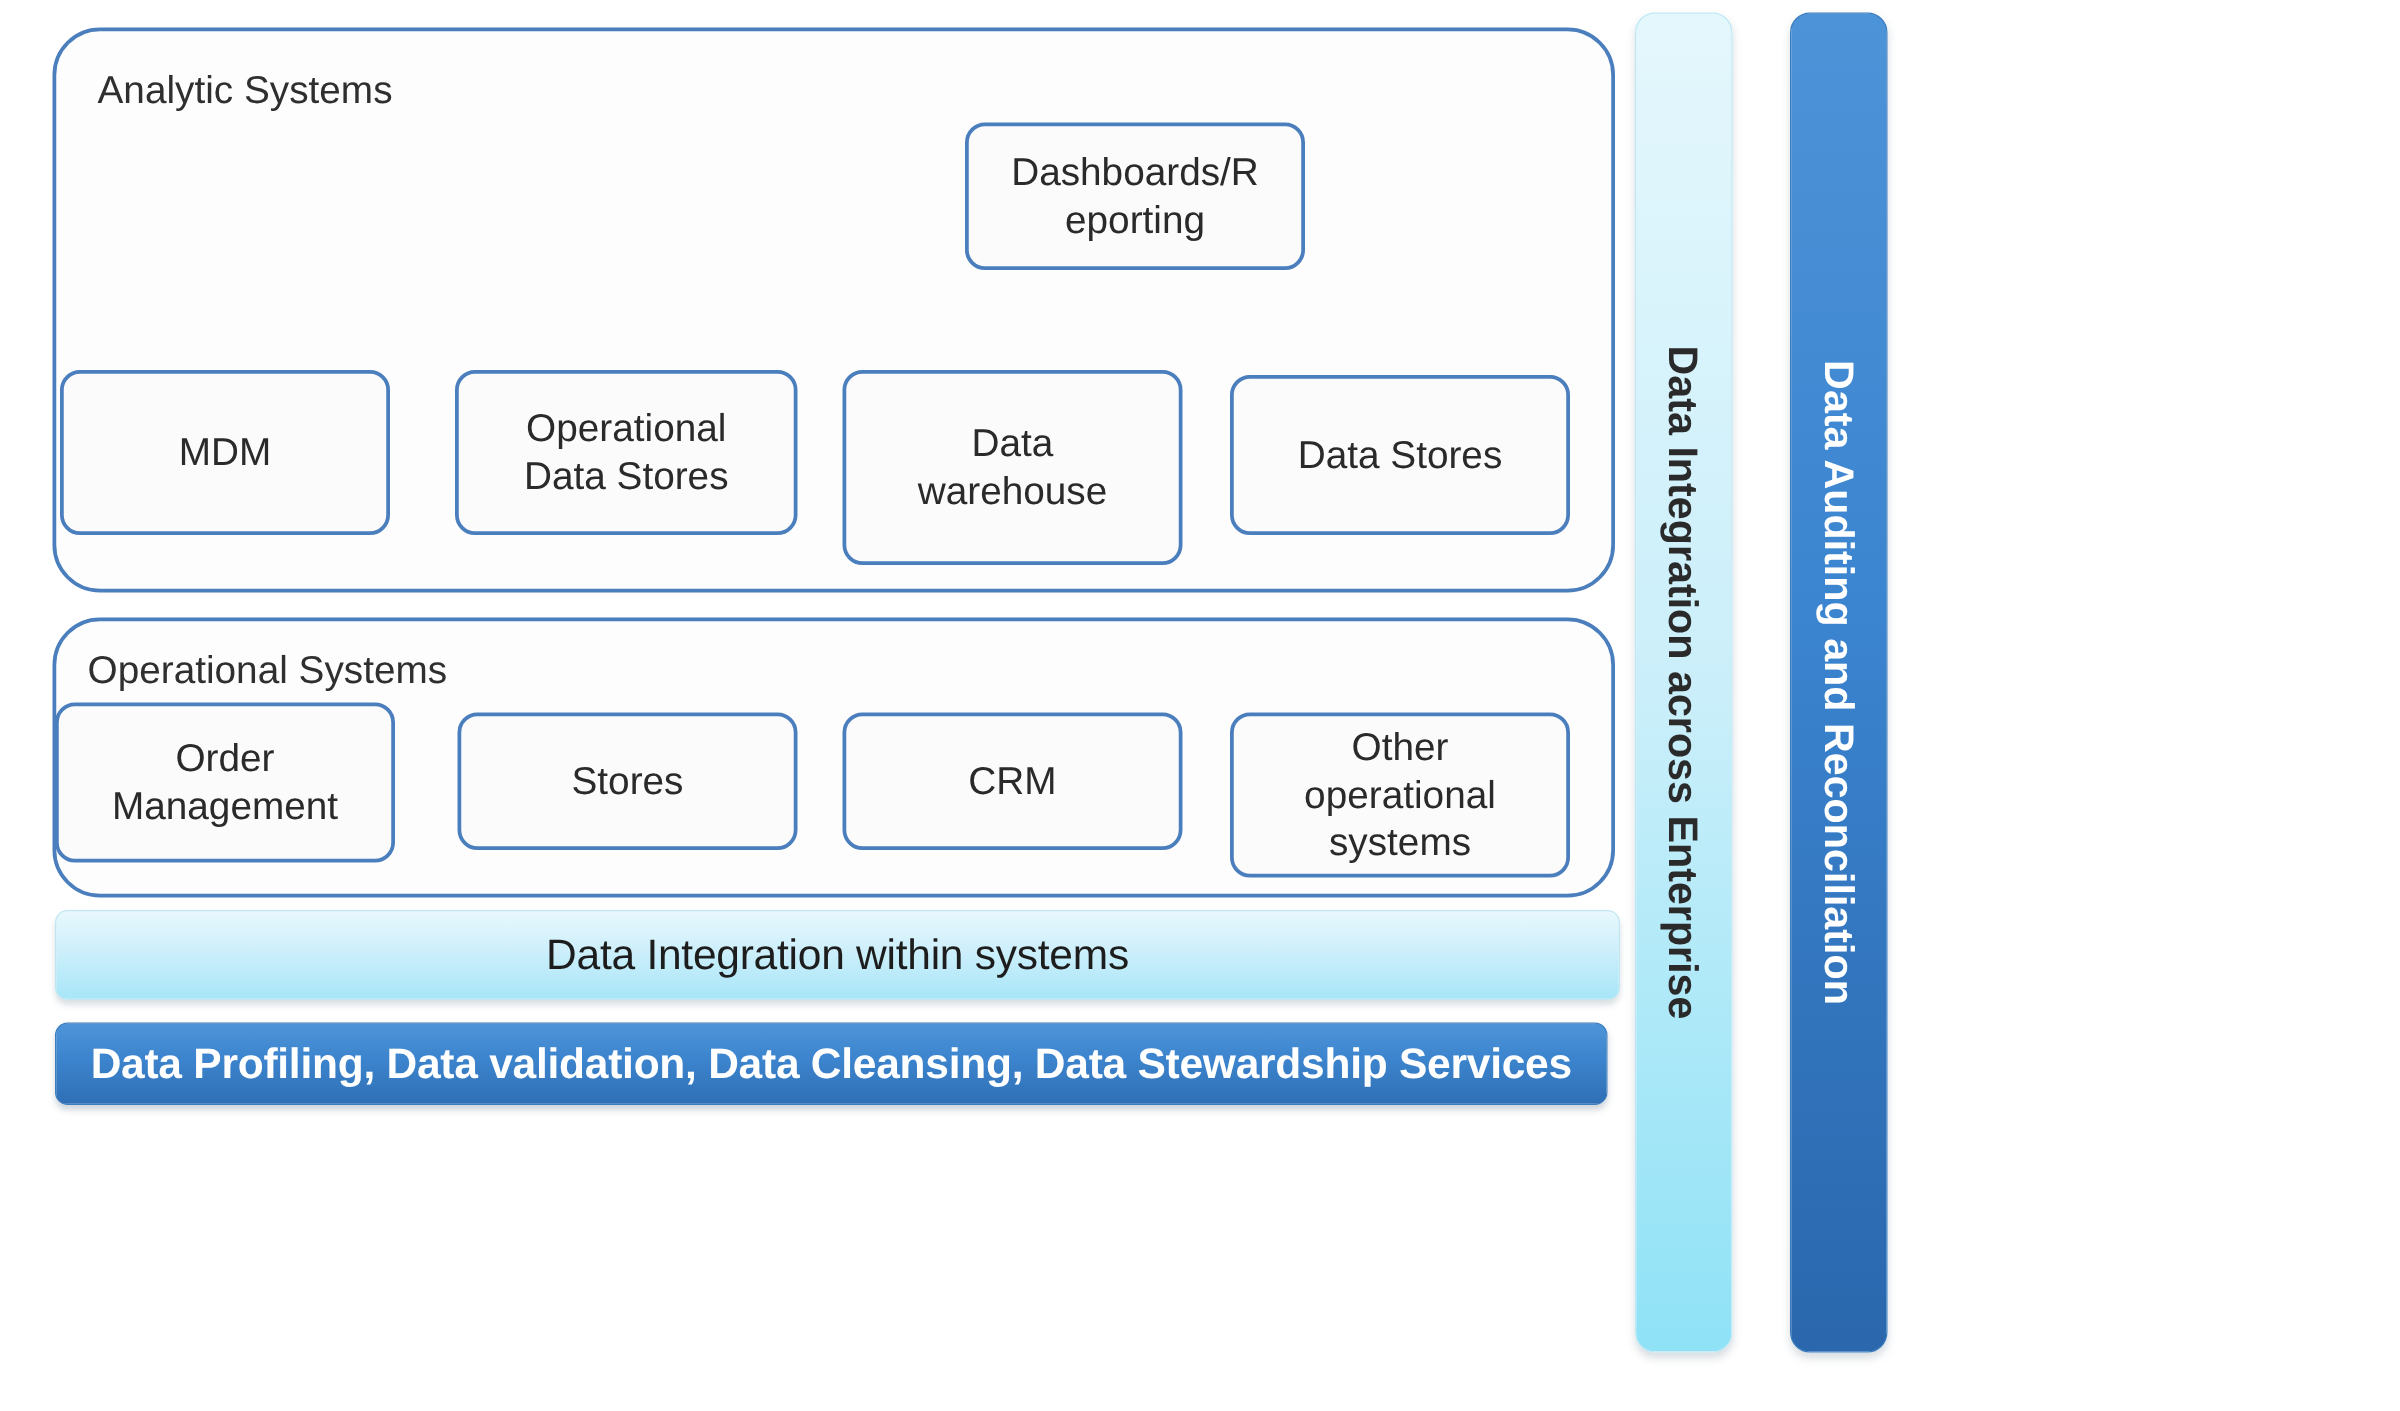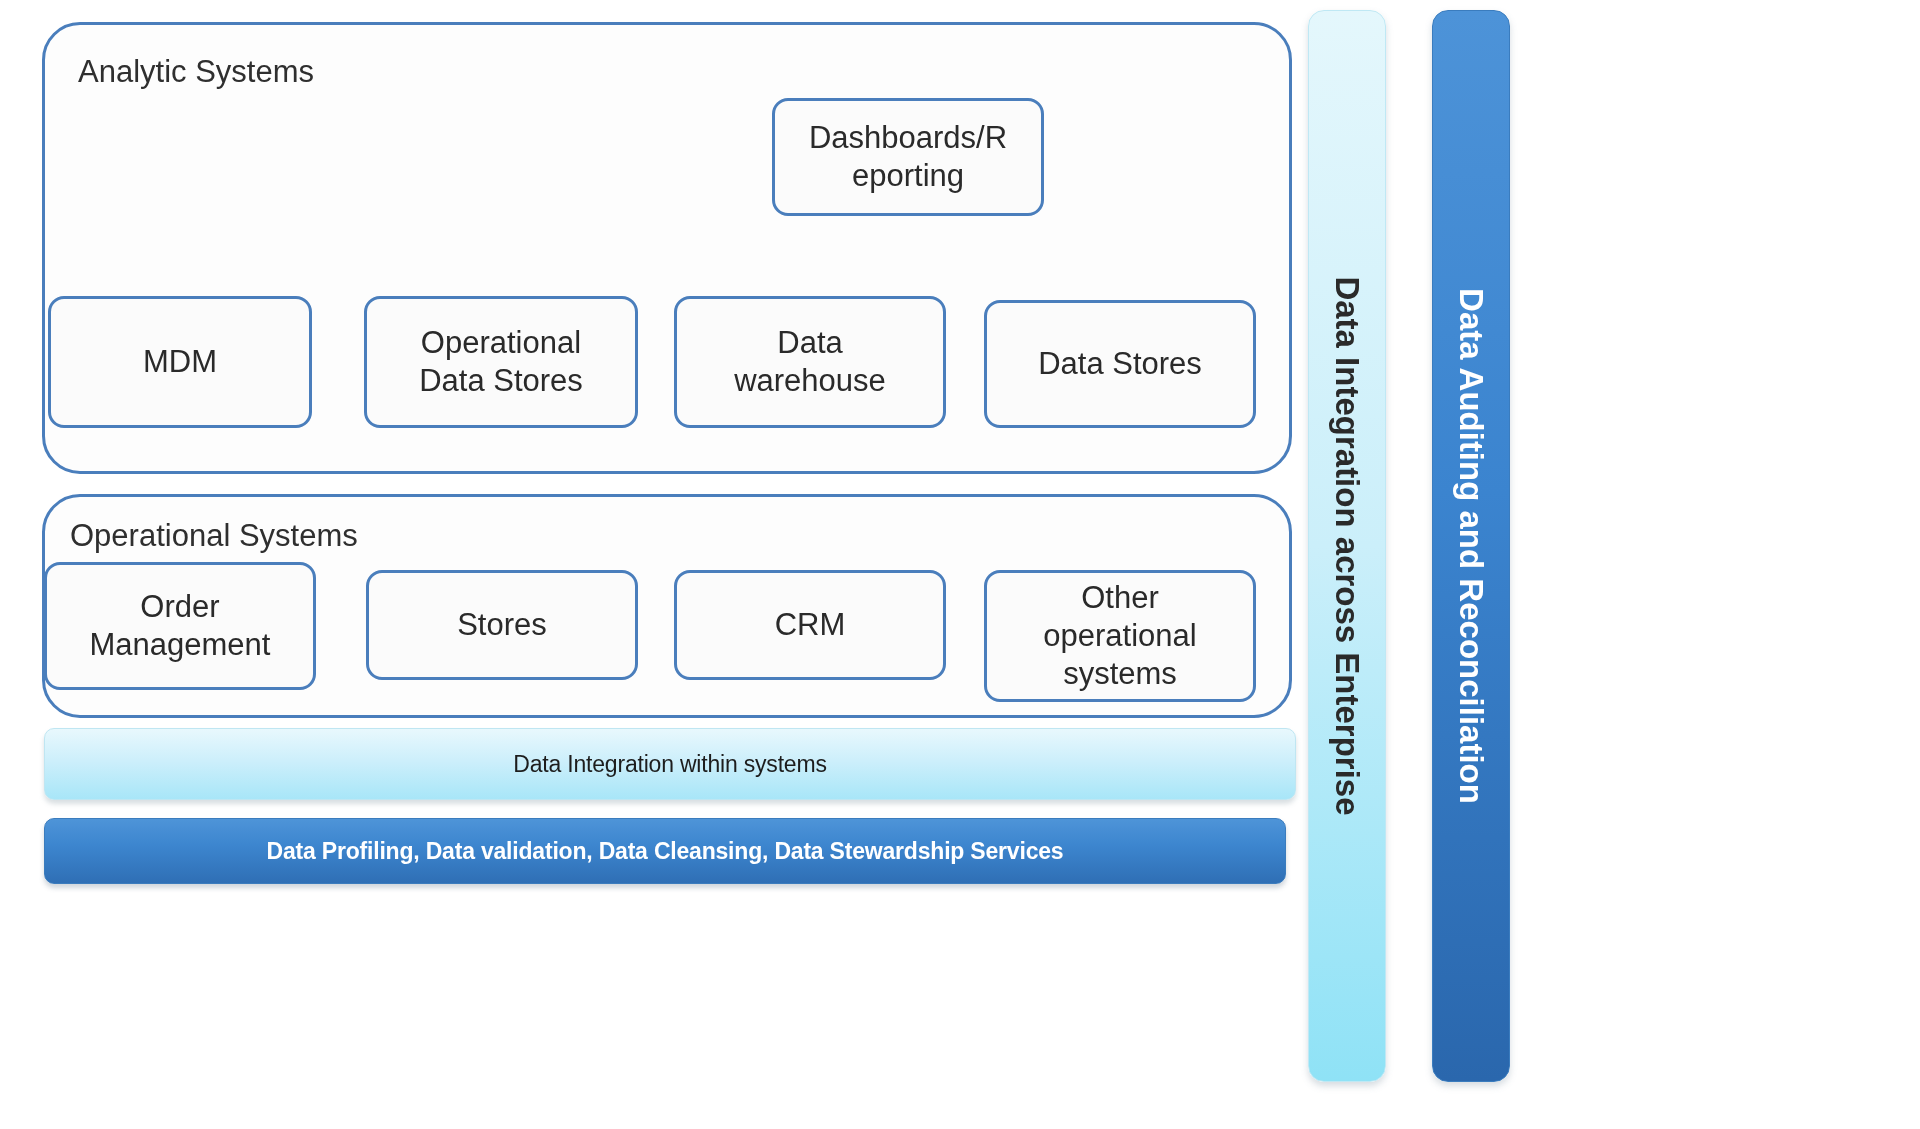--- a/index.html
+++ b/index.html
@@ -65,21 +65,21 @@
     width: 1250px;
     height: 452px;
   }
   #analytic-title { left: 78px;  top: 54px; }
 
   #node-analytics   { left: 240px; top: 104px; width: 272px; height: 112px; }
   #node-dashboards  { left: 772px; top: 98px;  width: 272px; height: 118px; }
 
   #node-mdm         { left: 48px;  top: 296px; width: 264px; height: 132px; }
   #node-ods         { left: 364px; top: 296px; width: 274px; height: 132px; }
-  #node-dw          { left: 674px; top: 296px; width: 272px; height: 132px; }
+  #node-dw          { left: 674px; top: 296px; width: 272px; height: 156px; }
   #node-datamarts   { left: 984px; top: 300px; width: 272px; height: 128px; }
 
   
   #operational-panel {
     left: 42px;
     top: 494px;
     width: 1250px;
     height: 224px;
   }
   #operational-title { left: 70px; top: 518px; }
@@ -91,21 +91,21 @@
 
   
   .hbar {
     position: absolute;
     box-sizing: border-box;
     border-radius: 10px;
     display: flex;
     align-items: center;
     justify-content: center;
     text-align: center;
-    font-size: 23px;
+    font-size: 34px;
     letter-spacing: -0.2px;
   }
 
   #bar-integration-within {
     left: 44px;
     top: 728px;
     width: 1252px;
     height: 72px;
     background: linear-gradient(to bottom, #e8f8fd 0%, #cdeffb 45%, #a8e6f8 100%);
     border: 1px solid #bfe6f2;

